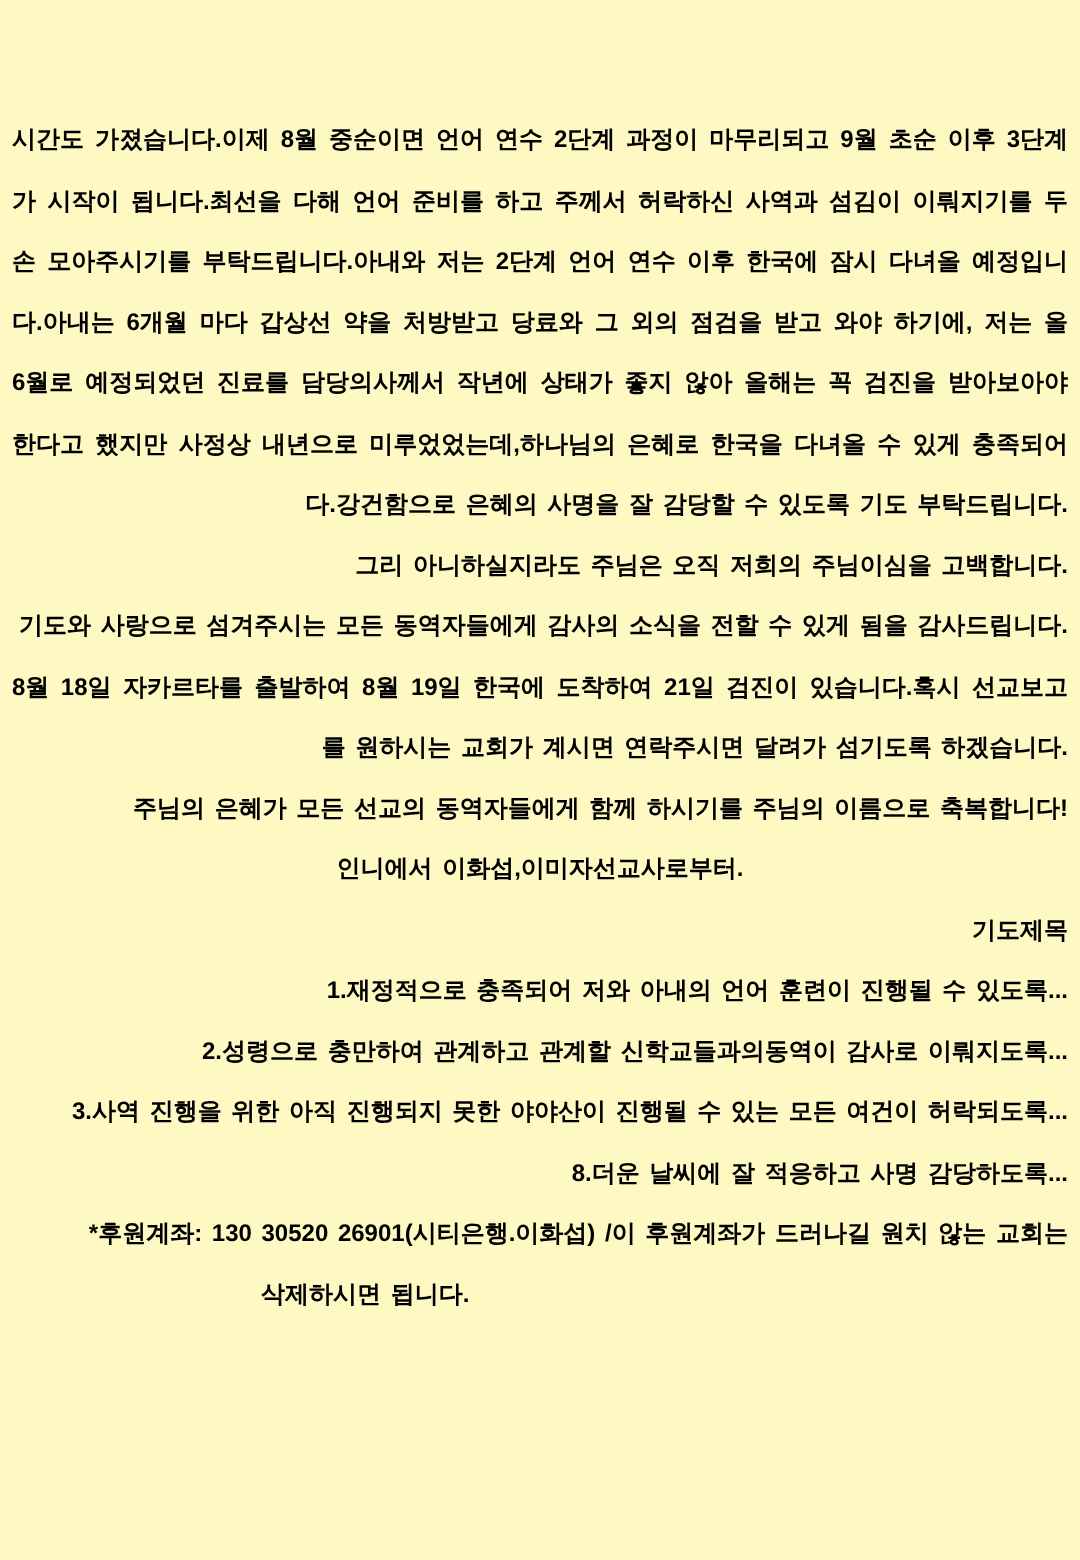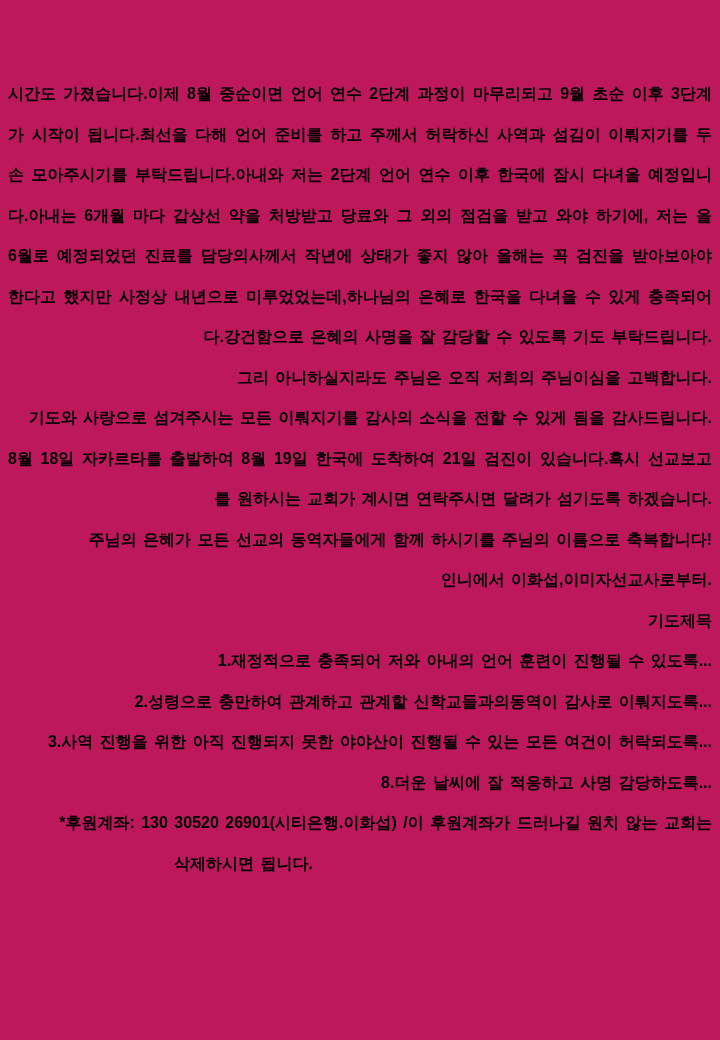--- a/index.html
+++ b/index.html
@@ -4,21 +4,21 @@
 <style>
   html, body {
     margin: 0;
     padding: 0;
     background: #ffffff;
   }
   .page {
     position: relative;
     width: 720px;
     height: 1040px;
-    background: #be185d;
+    background: #fef9c3;
     box-sizing: border-box;
     padding: 74px 8px 0 8px;
     overflow: hidden;
     font-family: "Liberation Sans", "DejaVu Sans", sans-serif;
     font-weight: 700;
     font-size: 16px;
     color: #000000;
     word-spacing: 2px;
   }
   .line {
@@ -31,41 +31,41 @@
   .j {
     text-align: justify;
     text-align-last: justify;
   }
   
   .l {
     text-align: right;
   }
   
   .c {
-    text-align: right;
+    text-align: center;
   }
   
   .co {
     text-align: left;
     padding-left: 166px;
   }
 </style>
 </head>
 <body>
 
 <div class="page">
   <div class="line j">시간도 가졌습니다.이제 8월 중순이면 언어 연수 2단계 과정이 마무리되고 9월 초순 이후 3단계</div>
   <div class="line j">가 시작이 됩니다.최선을 다해 언어 준비를 하고 주께서 허락하신 사역과 섬김이 이뤄지기를 두</div>
   <div class="line j">손 모아주시기를 부탁드립니다.아내와 저는 2단계 언어 연수 이후 한국에 잠시 다녀올 예정입니</div>
   <div class="line j">다.아내는 6개월 마다 갑상선 약을 처방받고 당료와 그 외의 점검을 받고 와야 하기에, 저는 올</div>
   <div class="line j">6월로 예정되었던 진료를 담당의사께서 작년에 상태가 좋지 않아 올해는 꼭 검진을 받아보아야</div>
   <div class="line j">한다고 했지만 사정상 내년으로 미루었었는데,하나님의 은혜로 한국을 다녀올 수 있게 충족되어</div>
   <div class="line l">다.강건함으로 은혜의 사명을 잘 감당할 수 있도록 기도 부탁드립니다.</div>
   <div class="line l">그리 아니하실지라도 주님은 오직 저희의 주님이심을 고백합니다.</div>
-  <div class="line l">기도와 사랑으로 섬겨주시는 모든 이뤄지기를 감사의 소식을 전할 수 있게 됨을 감사드립니다.</div>
+  <div class="line l">기도와 사랑으로 섬겨주시는 모든 동역자들에게 감사의 소식을 전할 수 있게 됨을 감사드립니다.</div>
   <div class="line j">8월 18일 자카르타를 출발하여 8월 19일 한국에 도착하여 21일 검진이 있습니다.혹시 선교보고</div>
   <div class="line l">를 원하시는 교회가 계시면 연락주시면 달려가 섬기도록 하겠습니다.</div>
   <div class="line l">주님의 은혜가 모든 선교의 동역자들에게 함께 하시기를 주님의 이름으로 축복합니다!</div>
   <div class="line c">인니에서 이화섭,이미자선교사로부터.</div>
   <div class="line l">기도제목</div>
   <div class="line l">1.재정적으로 충족되어 저와 아내의 언어 훈련이 진행될 수 있도록...</div>
   <div class="line l">2.성령으로 충만하여 관계하고 관계할 신학교들과의동역이 감사로 이뤄지도록...</div>
   <div class="line l">3.사역 진행을 위한 아직 진행되지 못한 야야산이 진행될 수 있는 모든 여건이 허락되도록...</div>
   <div class="line l">8.더운 날씨에 잘 적응하고 사명 감당하도록...</div>
   <div class="line l">*후원계좌: 130 30520 26901(시티은행.이화섭) /이 후원계좌가 드러나길 원치 않는 교회는</div>

